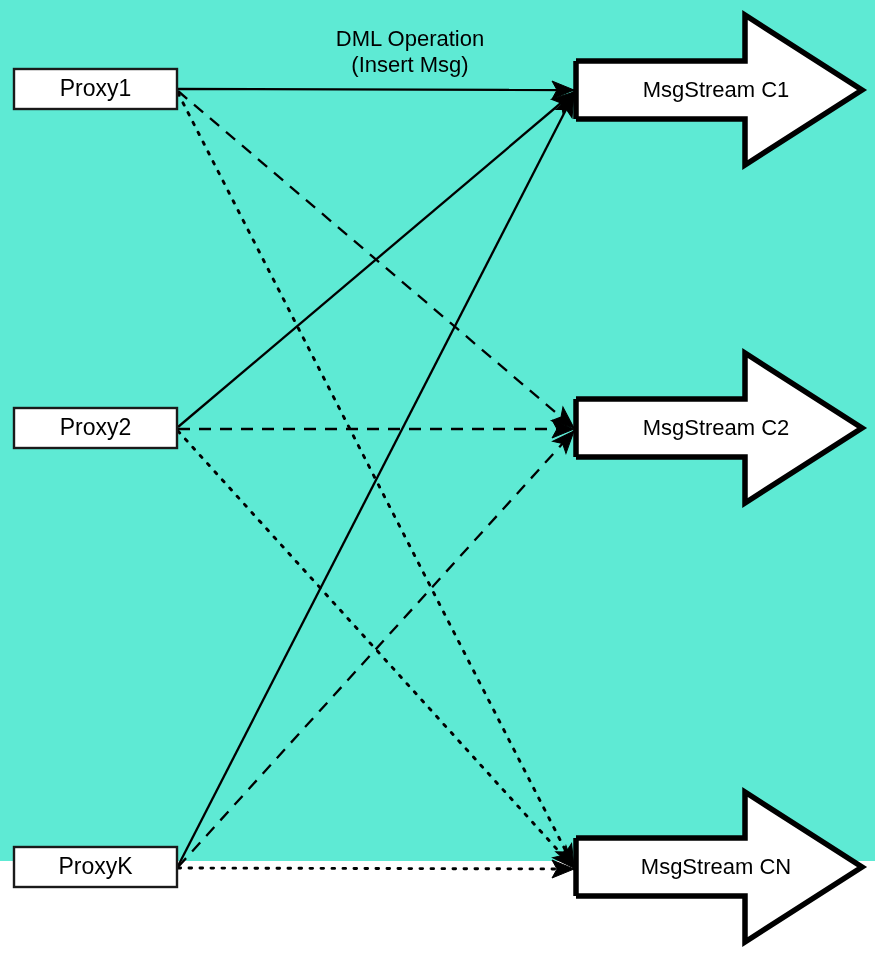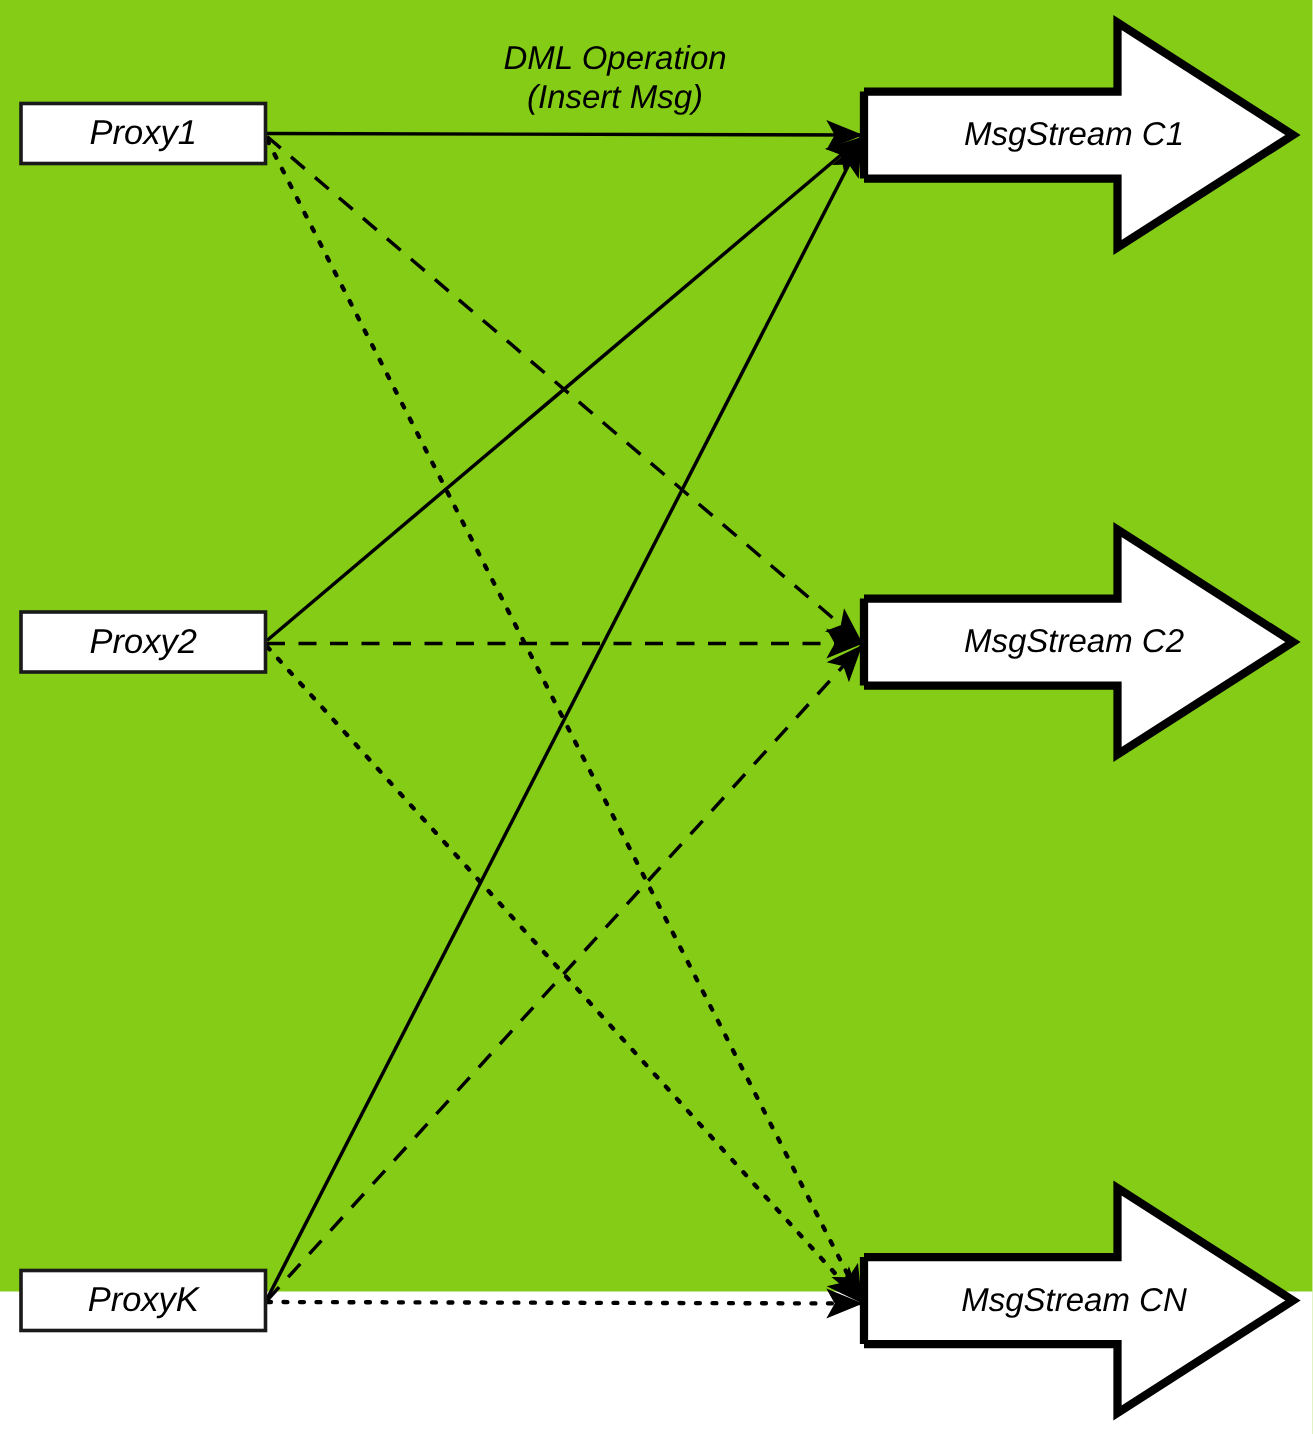--- a/index.html
+++ b/index.html
@@ -10,22 +10,21 @@
   body {
     width: 875px;
     height: 956px;
     font-family: "Liberation Sans", sans-serif;
     overflow: hidden;
   }
   #diagram-root {
     position: relative;
     width: 875px;
     height: 861px;
-    background: #84cc16;
-    font-style: italic;
+    background: #5eead4;
   }
   svg#diagram-svg {
     display: block;
     width: 875px;
     height: 956px;
   }
   .node-box-rect {
     fill: #ffffff;
     stroke: #1a1a1a;
     stroke-width: 2.4;

